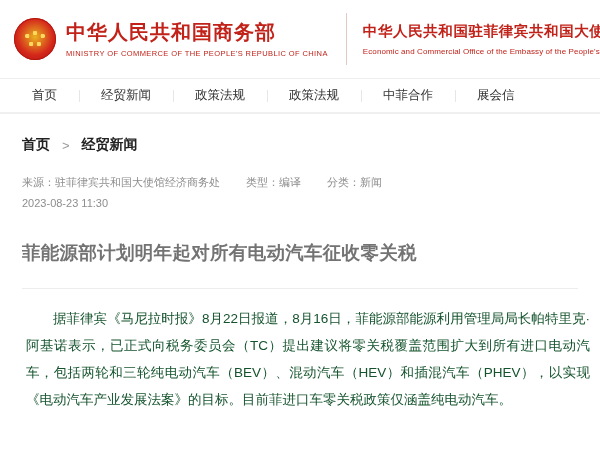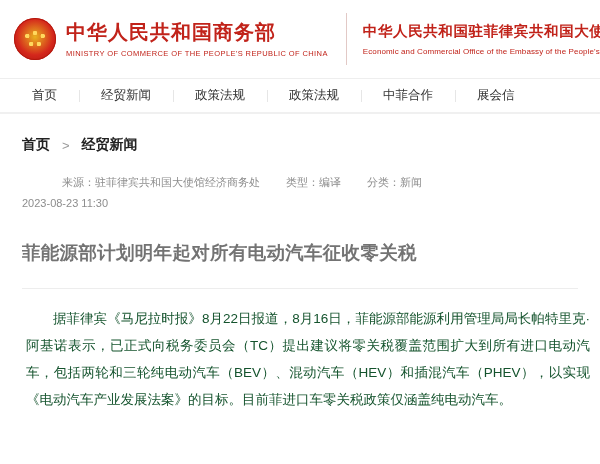--- a/index.html
+++ b/index.html
@@ -129,21 +129,21 @@
     font-size: 13px;
   }
 
   
   .meta {
     padding: 18px 0 0 22px;
     font-size: 11px;
     color: #8d8d8d;
     line-height: 1.9;
   }
-  .meta-row { display: flex; flex-wrap: wrap; margin-left: 40px; }
+  .meta-row { display: flex; flex-wrap: wrap; }
   .meta-item { margin-right: 26px; white-space: nowrap; }
 
   
   .article-title {
     padding: 26px 22px 0 22px;
     font-size: 18.5px;
     font-weight: bold;
     color: #737373;
     letter-spacing: 0.3px;
     line-height: 1.4;

